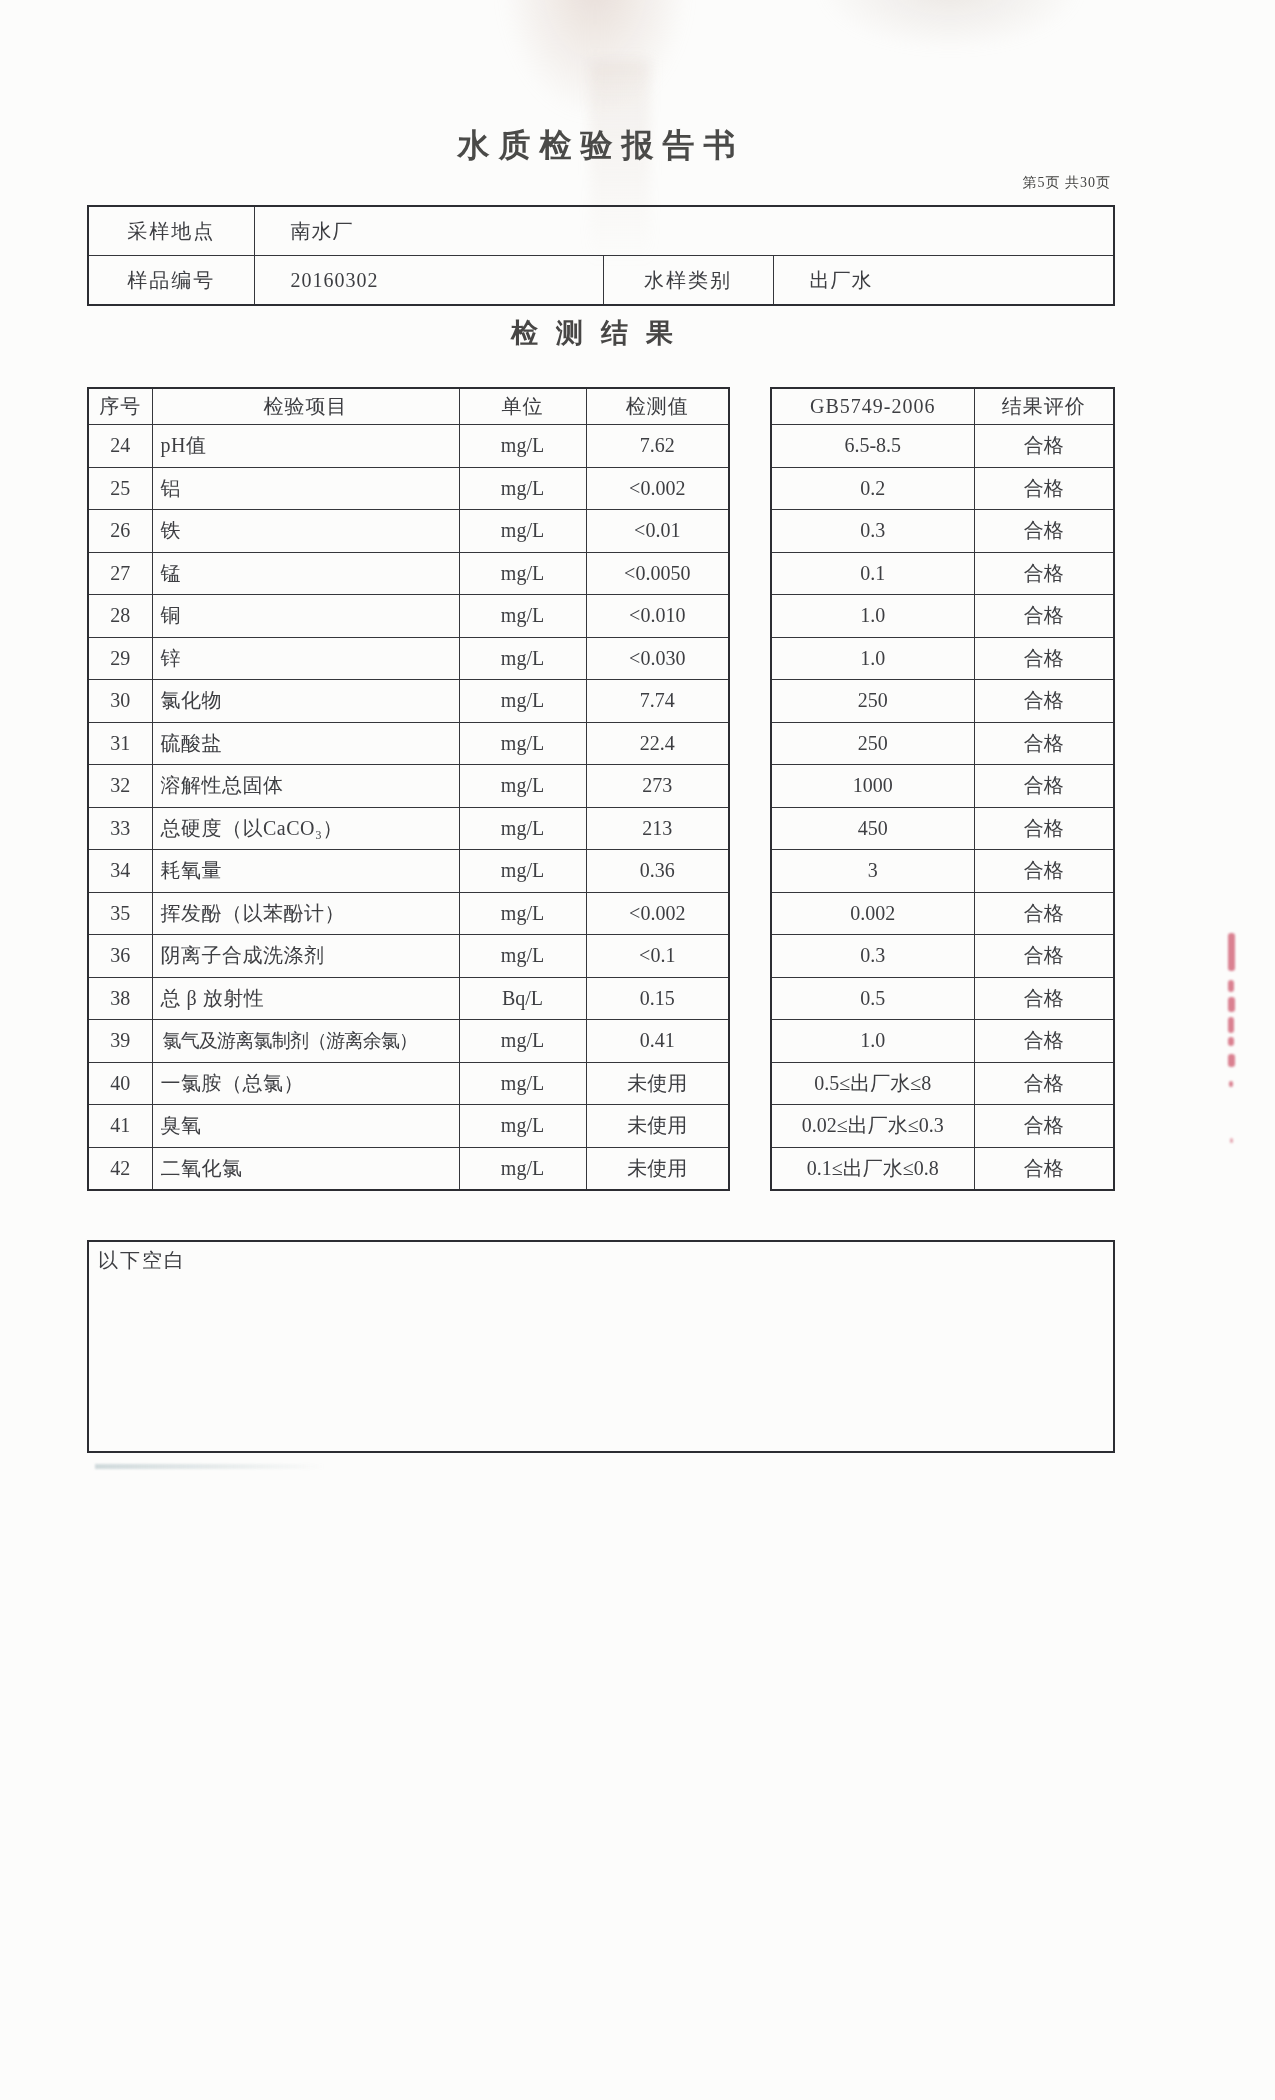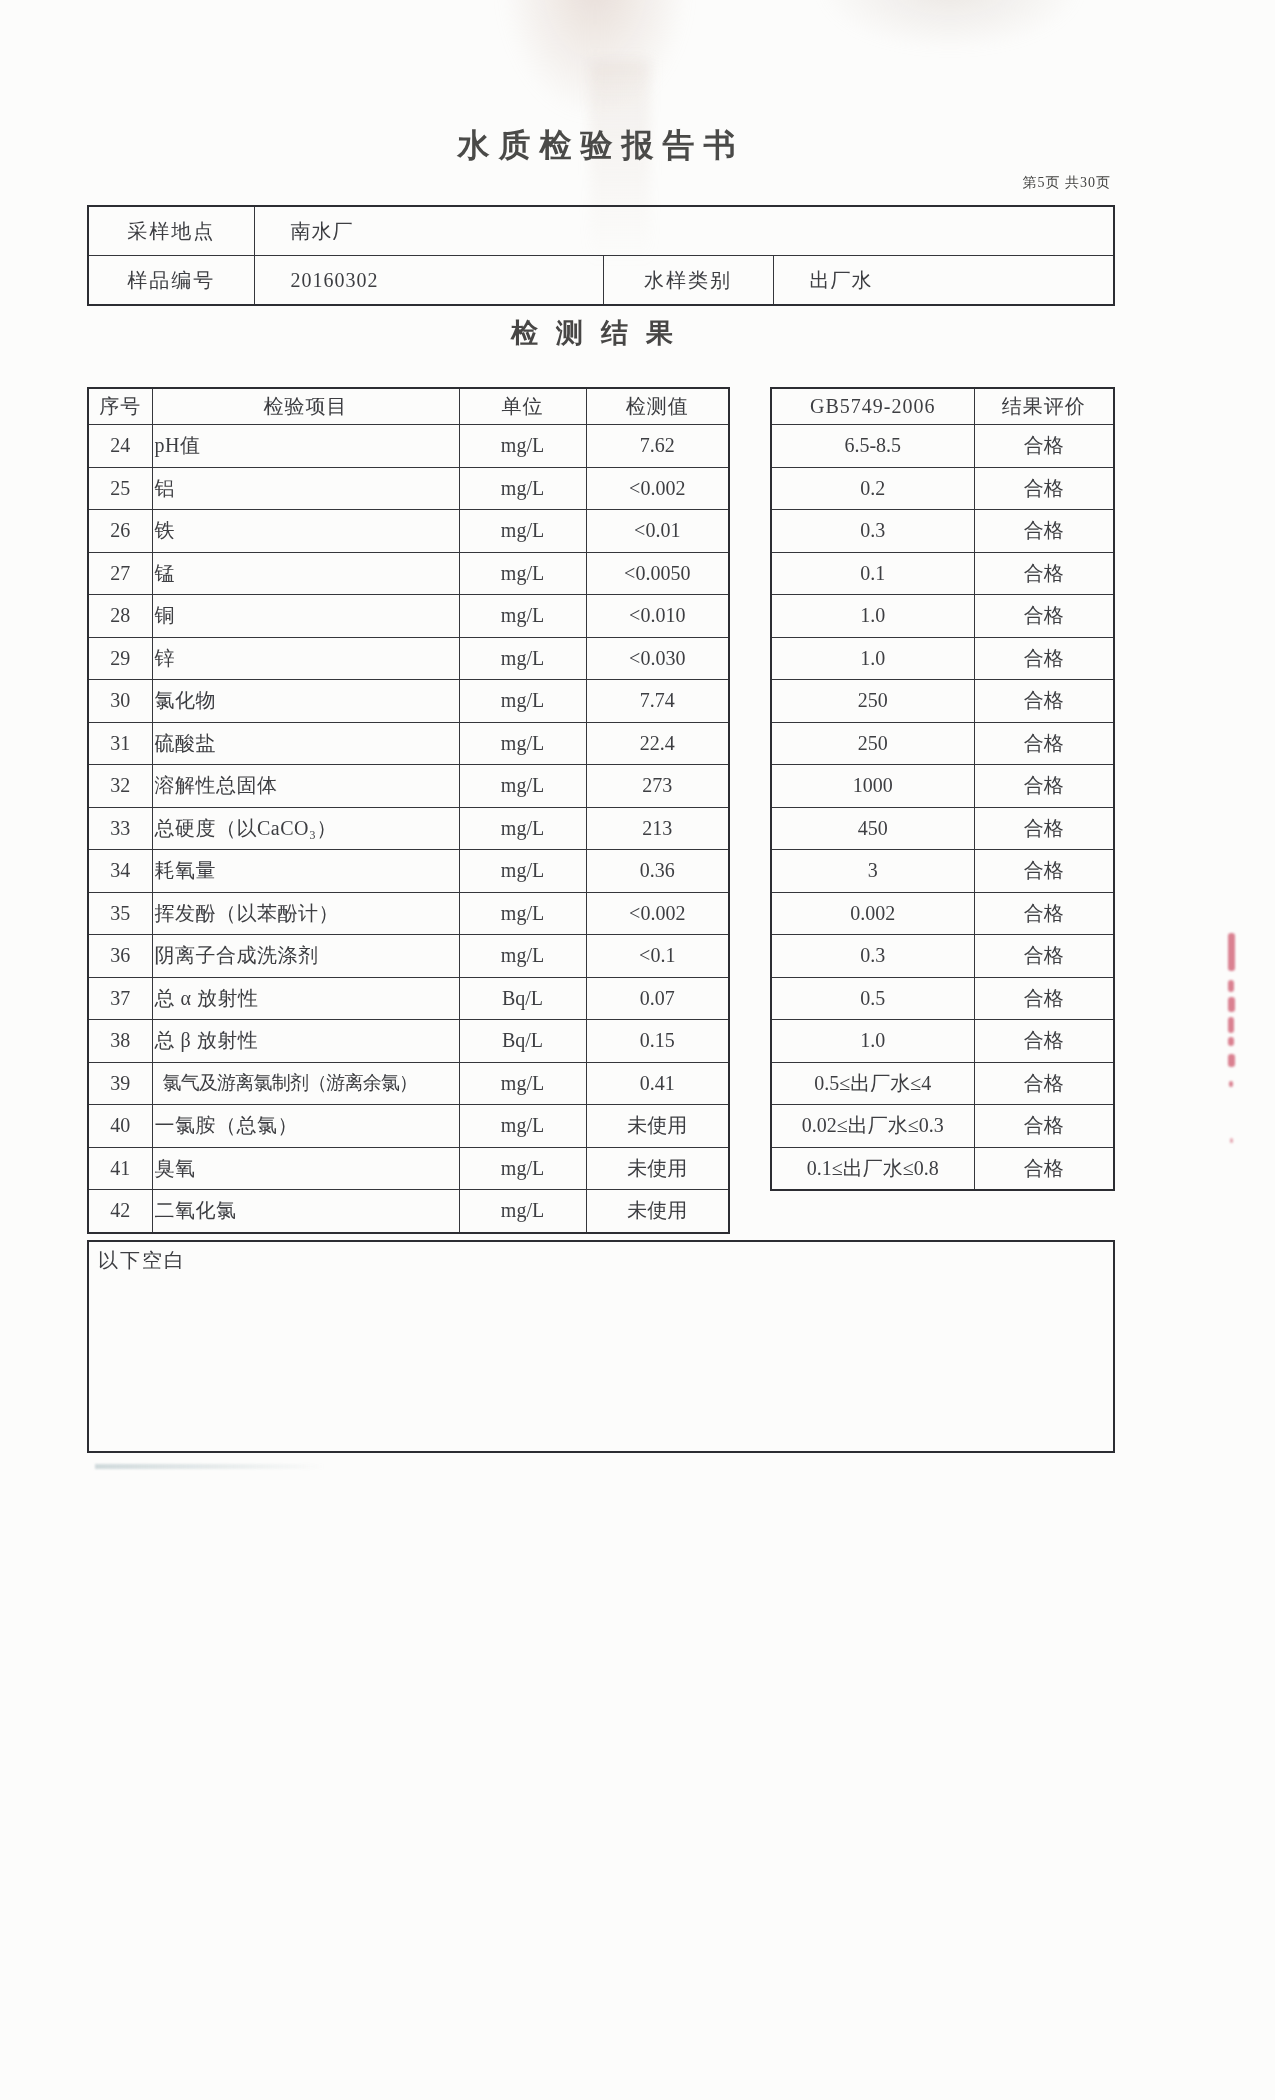--- a/index.html
+++ b/index.html
@@ -64,21 +64,21 @@
   .info-table td { border: 1.5px solid #35363b; height: 48px; }
   .info-table .lbl { letter-spacing: 2px; }
   .info-table .val { text-align: left; padding-left: 36px; letter-spacing: 1px; }
 
   .res-left  { position: absolute; left: 87px;  top: 387px; width: 643px;
     border: 2px solid #2c2d32; }
   .res-right { position: absolute; left: 770px; top: 387px; width: 345px;
     border: 2px solid #2c2d32; }
   .res-left td, .res-right td { border: 1.5px solid #35363b; height: 41.5px; }
   .res-left tr.hd td, .res-right tr.hd td { height: 35px; letter-spacing: 1px; }
-  .res-left td.item { text-align: left; padding-left: 2px; letter-spacing: 0.5px; }
+  .res-left td.item { text-align: left; padding-left: 8px; letter-spacing: 0.5px; }
   .res-left td.item.tight { font-size: 19px; letter-spacing: -0.8px; padding-left: 10px; }
 
   .blank-box { position: absolute; left: 87px; top: 1240px; width: 1028px; height: 213px;
     border: 2px solid #2c2d32; box-sizing: border-box; }
   .blank-box span { position: absolute; top: 5px; left: 9px; font-size: 20px;
     letter-spacing: 2px; color: #3d3e42; }
 </style>
 </head>
 <body>
 
@@ -201,26 +201,20 @@
           <td>mg/L</td>
           <td>&lt;0.002</td>
         </tr>
       <tr>
           <td>36</td>
           <td class="item">阴离子合成洗涤剂</td>
           <td>mg/L</td>
           <td>&lt;0.1</td>
         </tr>
       <tr>
-          <td>37</td>
-          <td class="item">总 α 放射性</td>
-          <td>Bq/L</td>
-          <td>0.07</td>
-        </tr>
-      <tr>
           <td>38</td>
           <td class="item">总 β 放射性</td>
           <td>Bq/L</td>
           <td>0.15</td>
         </tr>
       <tr>
           <td>39</td>
           <td class="item tight">氯气及游离氯制剂（游离余氯）</td>
           <td>mg/L</td>
           <td>0.41</td>
@@ -310,21 +304,21 @@
         </tr>
       <tr>
           <td>0.5</td>
           <td>合格</td>
         </tr>
       <tr>
           <td>1.0</td>
           <td>合格</td>
         </tr>
       <tr>
-          <td>0.5≤出厂水≤4</td>
+          <td>0.5≤出厂水≤8</td>
           <td>合格</td>
         </tr>
       <tr>
           <td>0.02≤出厂水≤0.3</td>
           <td>合格</td>
         </tr>
       <tr>
           <td>0.1≤出厂水≤0.8</td>
           <td>合格</td>
         </tr>

